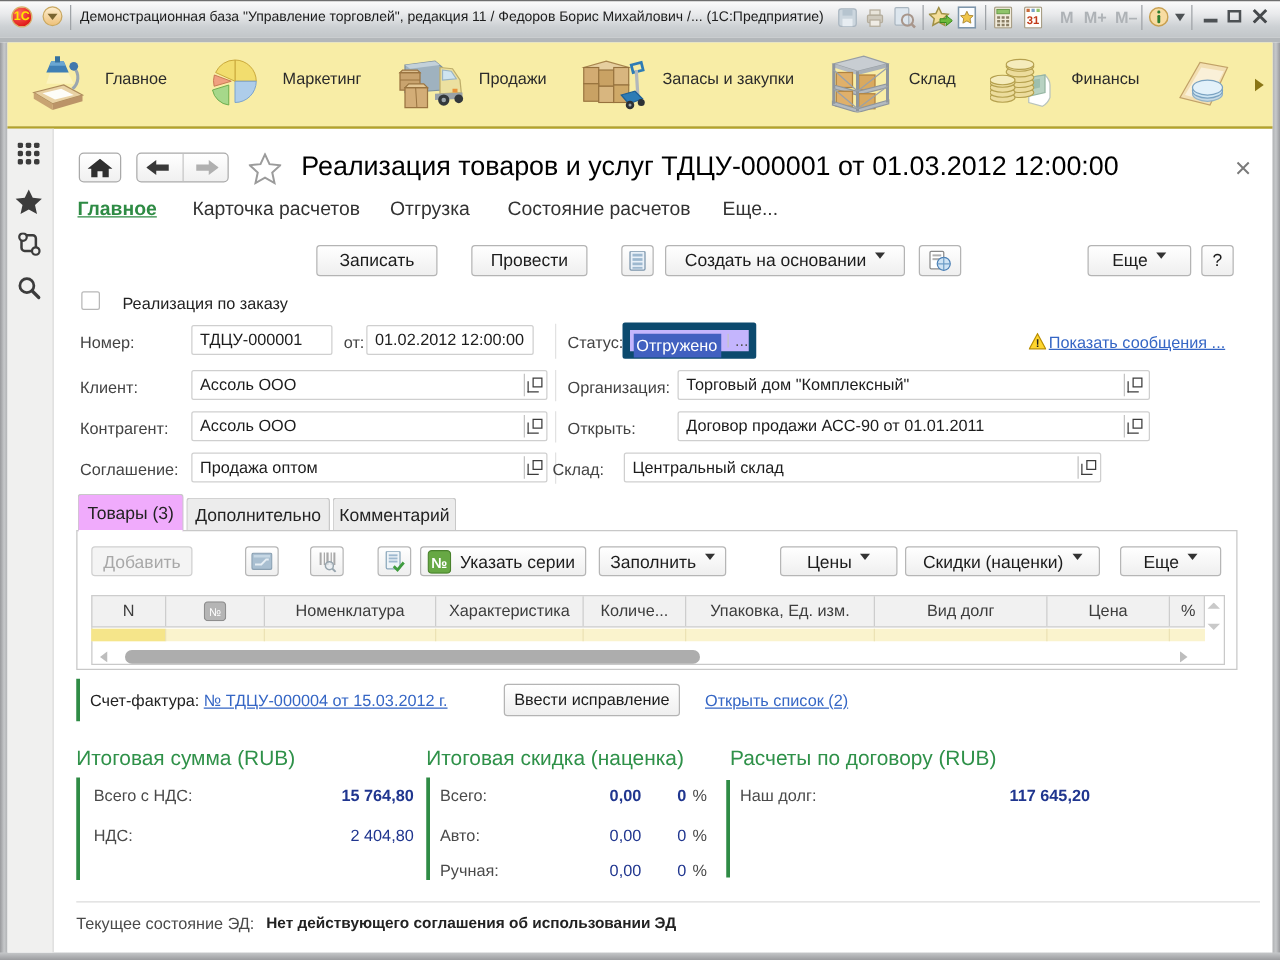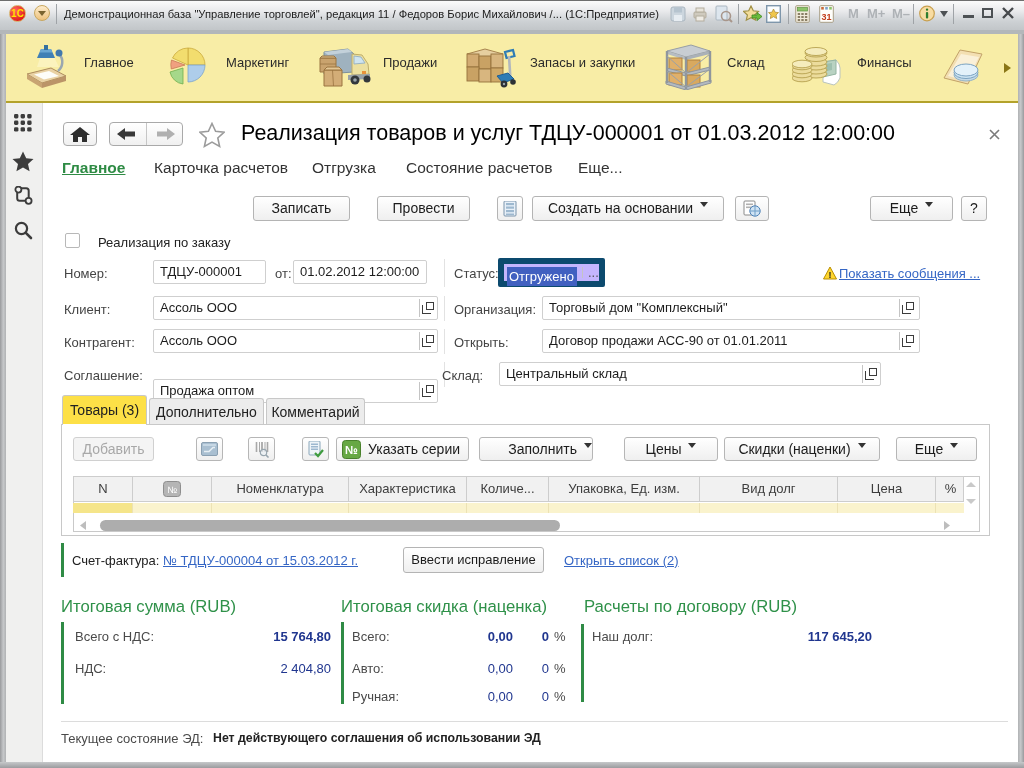--- a/index.html
+++ b/index.html
@@ -49,21 +49,21 @@
 
 .lbl { font-size:13px; color:#444; }
 .fld { height:24px; border:1px solid #cfcfcf; border-radius:2px; background:#fff; font-size:13px; color:#1c1c1c; line-height:22px; padding-left:6px; white-space:nowrap; }
 .fsep { position:absolute; top:2px; bottom:2px; width:1px; background:#c4c4c4; }
 .fbtn { position:absolute; top:0; bottom:0; width:19px; }
 .opico { position:absolute; top:5px; left:6px; width:8px; height:8px; border:1.4px solid #3c3c3c; background:#fff; }
 .opico:before { content:""; position:absolute; left:-5px; top:2px; width:8px; height:8px; border:1.4px solid #3c3c3c; border-top:none; border-right:none; }
 
 
 .tab { top:398px; height:26px; background:#ececec; border:1px solid #c8c8c8; border-bottom:none; border-radius:3px 3px 0 0; font-size:14px; color:#222; text-align:center; line-height:26px; }
-#tab1 { top:395px; height:30px; background:#fde047; z-index:3; line-height:29px; }
+#tab1 { top:395px; height:30px; background:#f0abfc; z-index:3; line-height:29px; }
 #panel { left:61px; top:424px; width:929px; height:112px; border:1px solid #c8c8c8; background:#fff; }
 
 
 .tbtn { top:437px; height:24px; background:linear-gradient(#ffffff,#efefef); border:1px solid #b6b6b6; border-radius:3px; font-size:14px; color:#1c1c1c; text-align:center; line-height:22px; }
 .ibtn { top:437px; width:27px; height:24px; background:linear-gradient(#ffffff,#efefef); border:1px solid #b6b6b6; border-radius:3px; }
 
 
 #thead { left:73px; top:476px; width:891px; height:26px; background:#f1f1f1; border:1px solid #cdcdcd; }
 .th { position:absolute; top:0; height:24px; border-right:1px solid #cdcdcd; font-size:13px; color:#3d3d3d; text-align:center; line-height:24px; overflow:hidden; }
 #newrow { left:73px; top:503px; width:891px; height:10px; background:#faf3cd; }
@@ -377,21 +377,21 @@
     <div class="fsep" style="left:265px;"></div><div class="fbtn" style="left:266px;">
         <span class="opico"></span>
       </div></div>
   <div class="abs lbl" style="left:454px; top:335px;">Открыть:</div>
   <div class="abs fld" style="left:542px; top:329px; width:378px;">Договор продажи АСС-90 от 01.01.2011
     <div class="fsep" style="left:356px;"></div><div class="fbtn" style="left:357px;">
         <span class="opico"></span>
       </div></div>
 
   <div class="abs lbl" style="left:64px; top:368px;">Соглашение:</div>
-  <div class="abs fld" style="left:153px; top:362px; width:285px;margin-top:17px;">Продажа оптом
+  <div class="abs fld" style="left:153px; top:362px; width:285px;">Продажа оптом
     <div class="fsep" style="left:265px;"></div><div class="fbtn" style="left:266px;">
         <span class="opico"></span>
       </div></div>
   <div class="abs lbl" style="left:442px; top:368px;">Склад:</div>
   <div class="abs fld" style="left:499px; top:362px; width:382px;">Центральный склад
     <div class="fsep" style="left:362px;"></div><div class="fbtn" style="left:363px;">
         <span class="opico"></span>
       </div></div>
 
   <div class="abs tab" id="tab1" style="left:62px; width:85px;">Товары (3)</div>
@@ -422,21 +422,21 @@
         <rect x="3" y="2.5" width="7" height="1.5" fill="#9db8cf"></rect>
         <rect x="3" y="5" width="7" height="1.5" fill="#9db8cf"></rect>
         <rect x="3" y="7.5" width="7" height="1.5" fill="#9db8cf"></rect>
         <path d="M7 12 l3 3 l5 -6" stroke="#3f9c3f" stroke-width="2.2" fill="none"></path>
       </svg></div>
   <div class="abs tbtn" style="left:336px; width:133px; text-align:left; padding-left:31px;">Указать серии
     <svg width="19" height="19" style="position:absolute; left:5px; top:2px;">
         <rect x="0.5" y="0.5" width="18" height="18" rx="3" fill="#67a844" stroke="#49812c"></rect>
         <text x="9.5" y="14" font-size="11.5" font-weight="bold" fill="#fff" text-anchor="middle">№</text>
       </svg></div>
-  <div class="abs tbtn caret" style="left:479px; width:114px;text-align:right;">Заполнить</div>
+  <div class="abs tbtn caret" style="left:479px; width:102px;">Заполнить</div>
   <div class="abs tbtn caret" style="left:624px; width:94px;">Цены</div>
   <div class="abs tbtn caret" style="left:724px; width:156px;">Скидки (наценки)</div>
   <div class="abs tbtn caret" style="left:896px; width:81px;">Еще</div>
 
   <div class="abs" id="tblborder"></div>
   <div class="abs" id="thead">
     <div class="th" style="left:0; width:59px;">N</div>
     <div class="th" style="left:59px; width:79px;"><svg width="18" height="16" style="margin-top:4px">
           <rect x="0.5" y="0.5" width="17" height="15" rx="3" fill="#b5b5b5" stroke="#8e8e8e"></rect>
           <text x="9" y="11.5" font-size="9" fill="#fff" text-anchor="middle">№</text>

